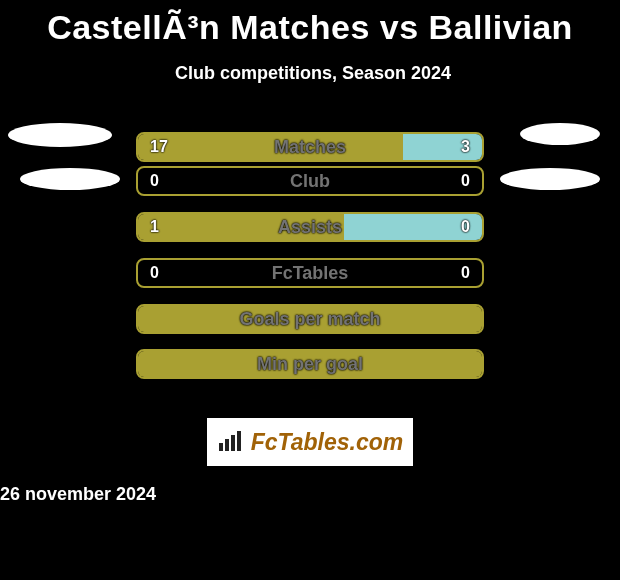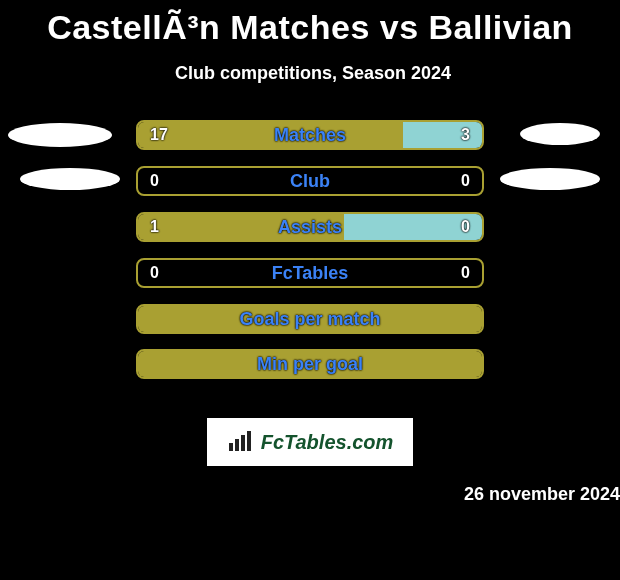--- a/index.html
+++ b/index.html
@@ -80,21 +80,21 @@
       right: 0; top: 0; bottom: 0;
       background: #8fd3d3;
     }
     .bar-label-center {
       position: absolute;
       left: 0; right: 0;
       text-align: center;
       font-size: 18px;
       font-weight: 800;
       line-height: 26px;
-      color: #3b82f6;
+      color: #737373;
       text-shadow: 0 0 2px #000, 0 0 2px #000;
       z-index: 5;
     }
     .bar-val {
       position: absolute;
       top: 0;
       font-size: 16px;
       font-weight: 800;
       line-height: 26px;
       color: #fff;
@@ -108,47 +108,47 @@
       width: 206px;
       height: 48px;
       background: #fff;
       display: flex;
       align-items: center;
       justify-content: center;
       gap: 6px;
     }
     .footer-logo svg { flex-shrink: 0; }
     .footer-logo .brand {
-      font-size: 20px;
+      font-size: 23px;
       font-weight: 800;
-      color: #14532d;
+      color: #a16207;
       font-style: italic;
       text-align: right;
     }
     .date {
-      text-align: right;
+      text-align: left;
       font-size: 18px;
       font-weight: 700;
       margin-top: 18px;
     }
   </style>
 </head>
 <body>
 
 <h1 class="title">CastellÃ³n Matches vs Ballivian</h1>
 <div class="subtitle">Club competitions, Season 2024</div>
 
 <div class="chart-area">
 
   <div class="ellipse left-1"></div>
   <div class="ellipse left-2"></div>
   <div class="ellipse right-1"></div>
   <div class="ellipse right-2"></div>
 
-  <div class="row" style="top:0px;">
+  <div class="row" style="top:12px;">
     <div class="bar-group">
       <div class="bar-left" style="width:77%;" style-width="77"></div>
       <div class="bar-right" style="width:23%;"></div>
       <div class="bar-val left">17</div>
       <div class="bar-label-center">Matches</div>
       <div class="bar-val right">3</div>
     </div>
   </div>
 
   <div class="row" style="top:46px;">

